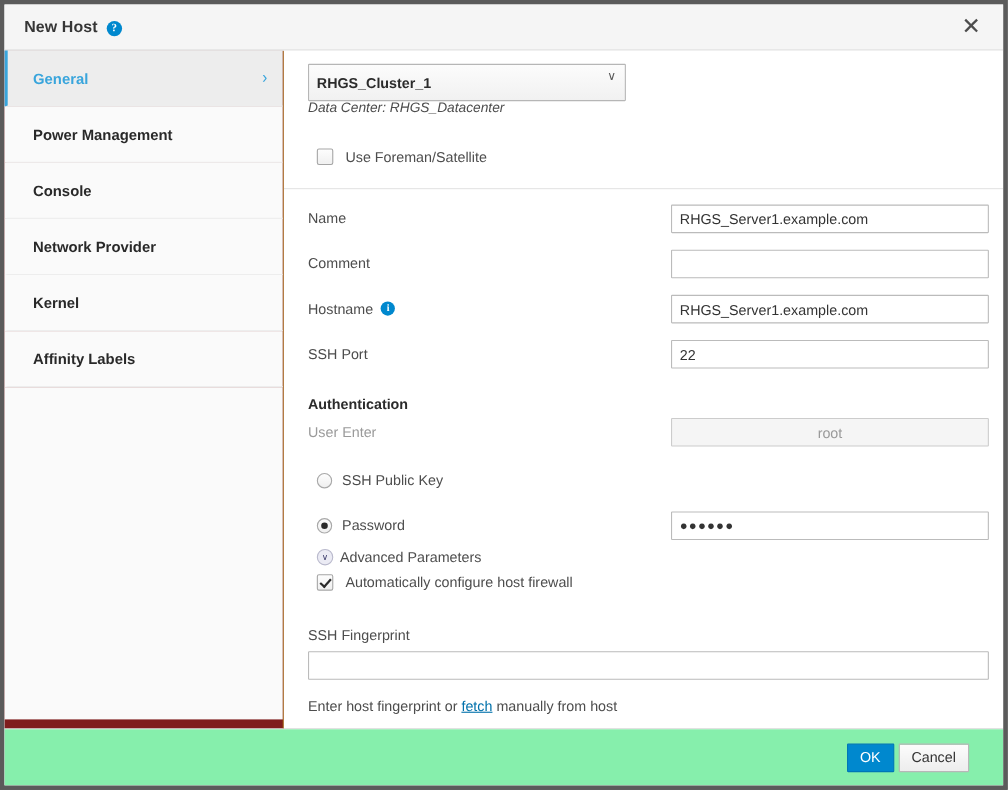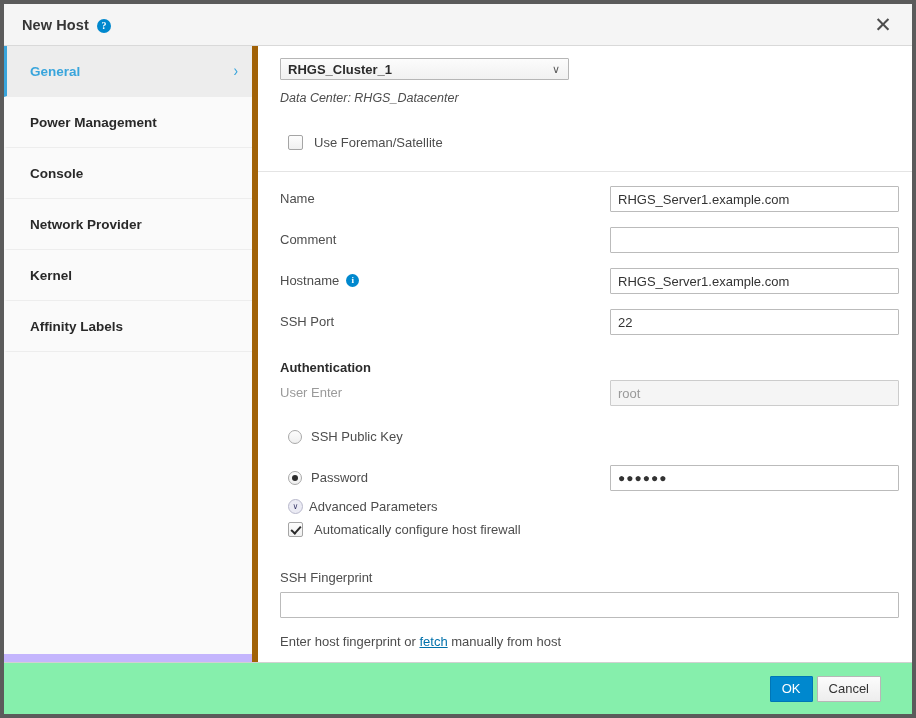--- a/index.html
+++ b/index.html
@@ -91,22 +91,22 @@
     flex: 1;
     display: flex;
     min-height: 0;
     border-bottom: 1px solid #d1d1d1;
   }
 
   
   .sidebar {
     width: 254px;
     min-width: 254px;
-    background: #c4b5fd;
-    border-right: 6px solid #a16207;
+    background: #7f1d1d;
+    border-right: 1px solid #a16207;
     box-sizing: border-box;
   }
   .nav-item {
     height: 51px;
     display: flex;
     align-items: center;
     padding: 0 14px 0 23px;
     box-sizing: border-box;
     border-bottom: 1px solid #ededed;
     border-left: 3px solid transparent;
@@ -201,31 +201,32 @@
     color: #333333;
     padding: 0 7px;
     border-radius: 1px;
     outline: none;
   }
   .txt.wide { width: 619px; }
   .txt.disabled {
     background: #f5f5f5;
     color: #000000;
     border-color: #cccccc;
+    text-align: center;
   }
   .txt::placeholder { color: #9a9a9a; }
 
   .sel-wrap {
     position: relative;
     width: 289px;
     height: 26px;
   }
   .sel {
     width: 289px;
-    height: 22px;
+    height: 34px;
     box-sizing: border-box;
     border: 1px solid #b6b6b6;
     background: linear-gradient(to bottom, #fcfcfc 0%, #f1f1f1 100%);
     font-family: "Liberation Sans", sans-serif;
     font-size: 13px;
     font-weight: bold;
     color: #2b2b2b;
     padding: 0 24px 0 7px;
     border-radius: 1px;
     -webkit-appearance: none;

